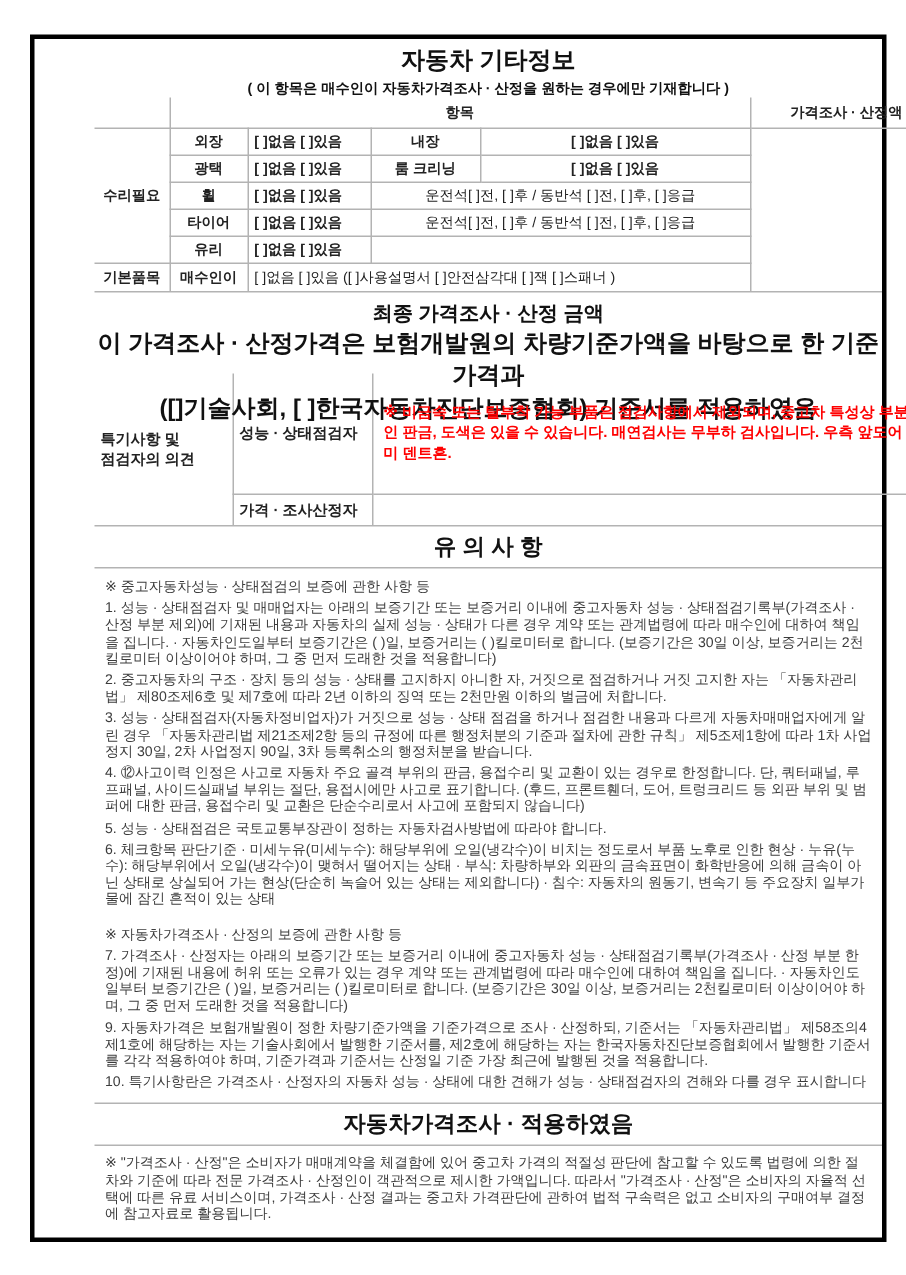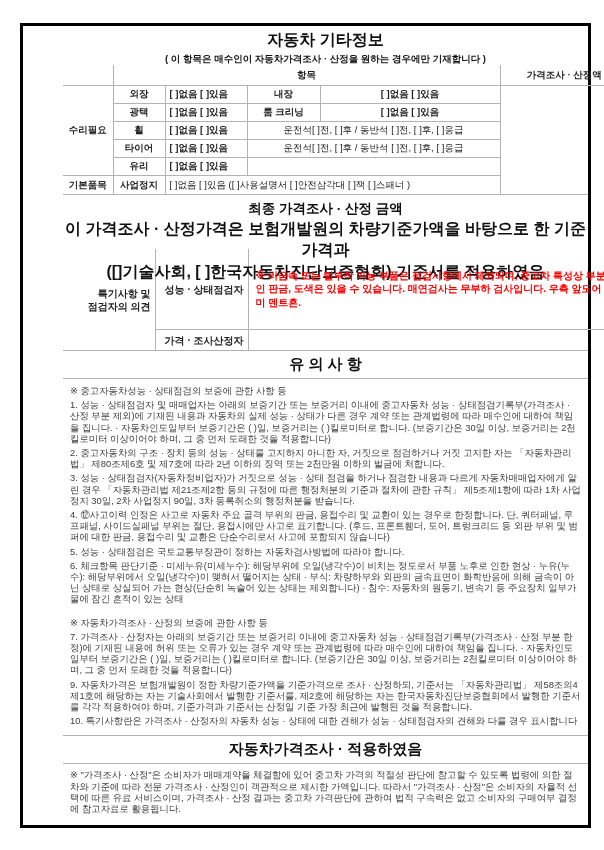--- a/index.html
+++ b/index.html
@@ -25,21 +25,21 @@
   tr.head td{height:20px;}
   tr.r td{height:17px;}
   tr.rl td{height:18px;}
   
   .final-block{height:55px;box-sizing:border-box;text-align:center;padding-top:5px;
                border-top:1px solid #b3b3b3;}
   .final-title{font-size:13.5px;font-weight:bold;color:#111;}
   .final-line{font-size:16px;font-weight:bold;margin-top:1px;color:#111;}
   
   table.special td{font-size:10px;}
-  .special-label{font-weight:bold;text-align:right;line-height:13px;}
+  .special-label{font-weight:bold;text-align:left;line-height:13px;}
   .note-red{color:#ff0000;font-weight:bold;font-size:10.5px;line-height:13.5px;
             white-space:normal;text-align:left;padding:4px 7px;}
   tr.sp1 td{height:72px;}
   tr.sp2 td{height:20px;}
   
   .sec-header{border-top:1px solid #b3b3b3;border-bottom:1px solid #b3b3b3;
               text-align:center;font-size:15px;font-weight:bold;color:#111;
               padding:4px 0;}
   
   .notice-body{padding:6px 7px 6px 7px;font-size:9.4px;line-height:11.2px;color:#3c3c3c;}
@@ -97,21 +97,21 @@
         <td class="b">[ ]없음 [ ]있음</td>
         <td colspan="2" class="c">운전석[ ]전, [ ]후 / 동반석 [ ]전, [ ]후, [ ]응급</td>
       </tr>
       <tr class="r">
         <td class="b c">유리</td>
         <td class="b">[ ]없음 [ ]있음</td>
         <td colspan="2"></td>
       </tr>
       <tr class="rl">
         <td class="b c">기본품목</td>
-        <td class="b c">사업정지</td>
+        <td class="b c">매수인이</td>
         <td colspan="3">[ ]없음 [ ]있음 ([ ]사용설명서 [ ]안전삼각대 [ ]잭 [ ]스패너 )</td>
       </tr>
     </tbody>
   </table>
 
   <div class="final-block">
     <div class="final-title">최종 가격조사 · 산정 금액</div>
     <div class="final-line">이 가격조사 · 산정가격은 보험개발원의 차량기준가액을 바탕으로 한 기준가격과</div>
     <div class="final-line">([]기술사회, [ ]한국자동차진단보증협회) 기준서를 적용하였음</div>
   </div>

